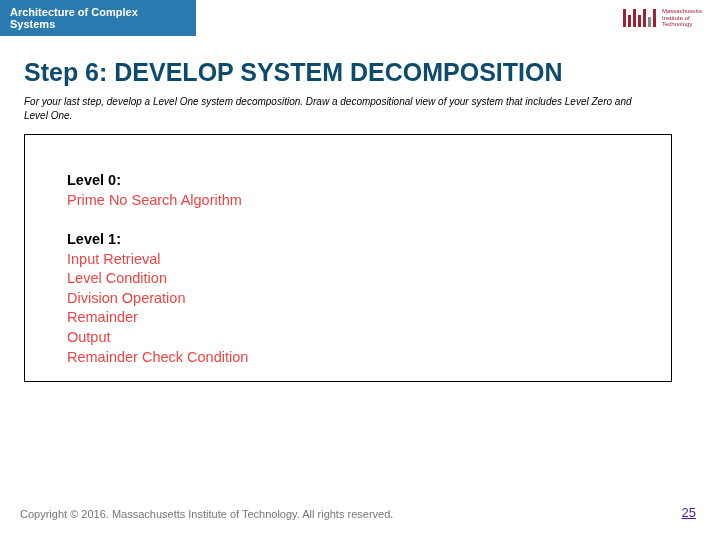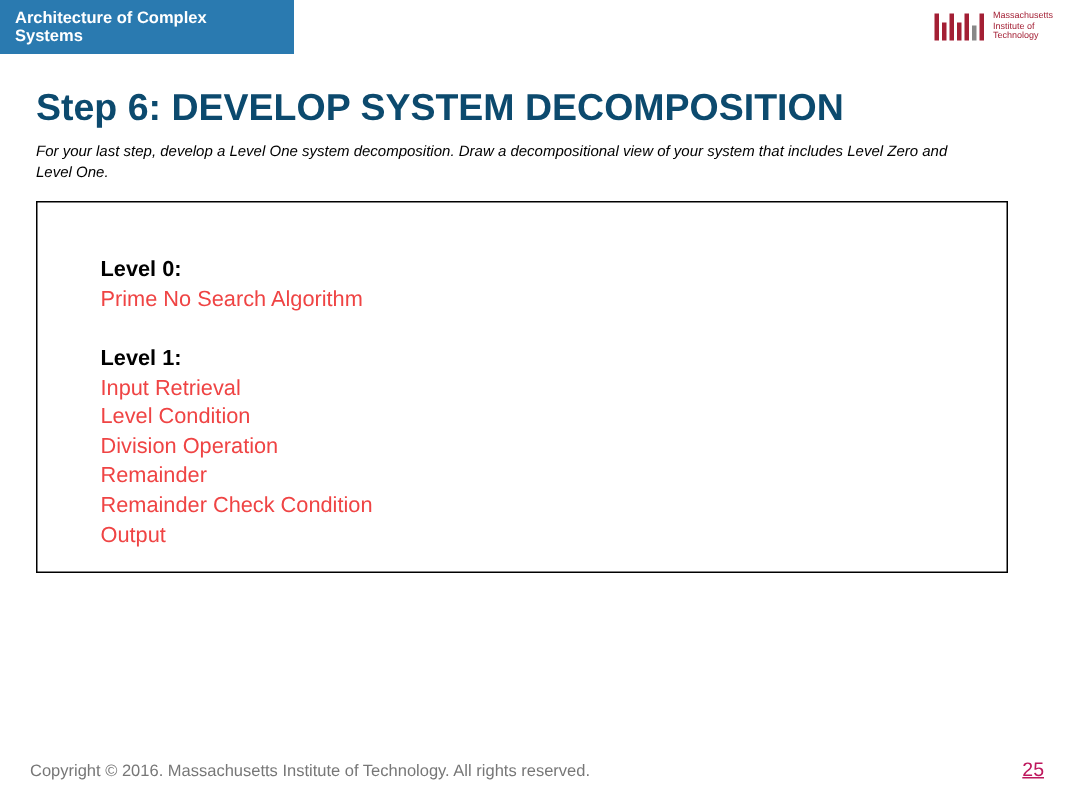--- a/index.html
+++ b/index.html
@@ -75,21 +75,21 @@
   .footer {
     position: absolute;
     bottom: 20px;
     left: 20px;
     right: 24px;
     display: flex;
     justify-content: space-between;
     align-items: flex-end;
   }
   .copyright { font-size: 11px; color: #777; }
-  .pagenum { font-size: 13px; color: #be185d; text-decoration: underline; }
+  .pagenum { font-size: 13px; color: #4c1d95; text-decoration: underline; }
 </style>
 </head>
 <body>
 
 <div class="header-bar">
   <span>Architecture of Complex Systems</span>
 </div>
 
 <div class="logo-block">
   <div class="mit-bars">
@@ -116,22 +116,22 @@
     <div class="level-block">
       <div class="level-label">Level 0:</div>
       <div class="level-content">Prime No Search Algorithm</div>
     </div>
     <div class="level-block">
       <div class="level-label">Level 1:</div>
       <div class="level-content">Input Retrieval</div>
       <div class="level-content">Level Condition</div>
       <div class="level-content">Division Operation</div>
       <div class="level-content">Remainder</div>
+      <div class="level-content">Output</div>
       <div class="level-content">Remainder Check Condition</div>
-      <div class="level-content">Output</div>
     </div>
   </div>
 </div>
 
 <div class="footer">
   <div class="copyright">Copyright © 2016. Massachusetts Institute of Technology. All rights reserved.</div>
   <div class="pagenum">25</div>
 </div>
 
 </body></html>

